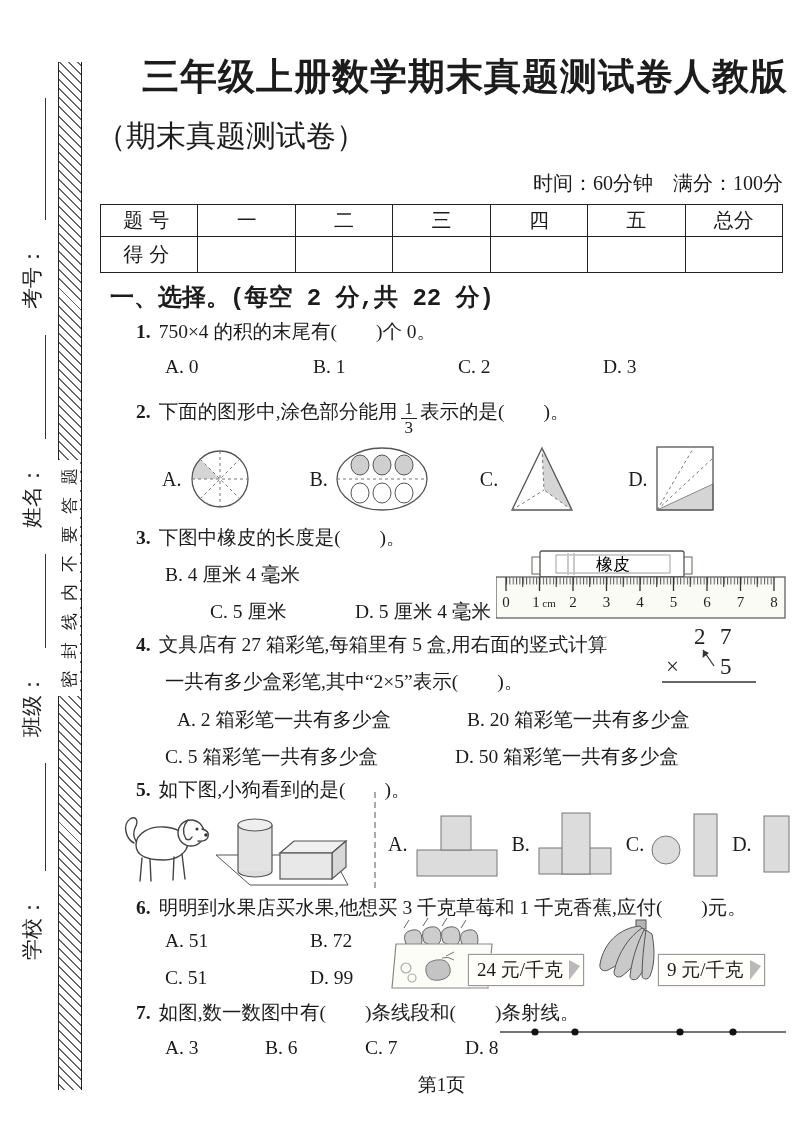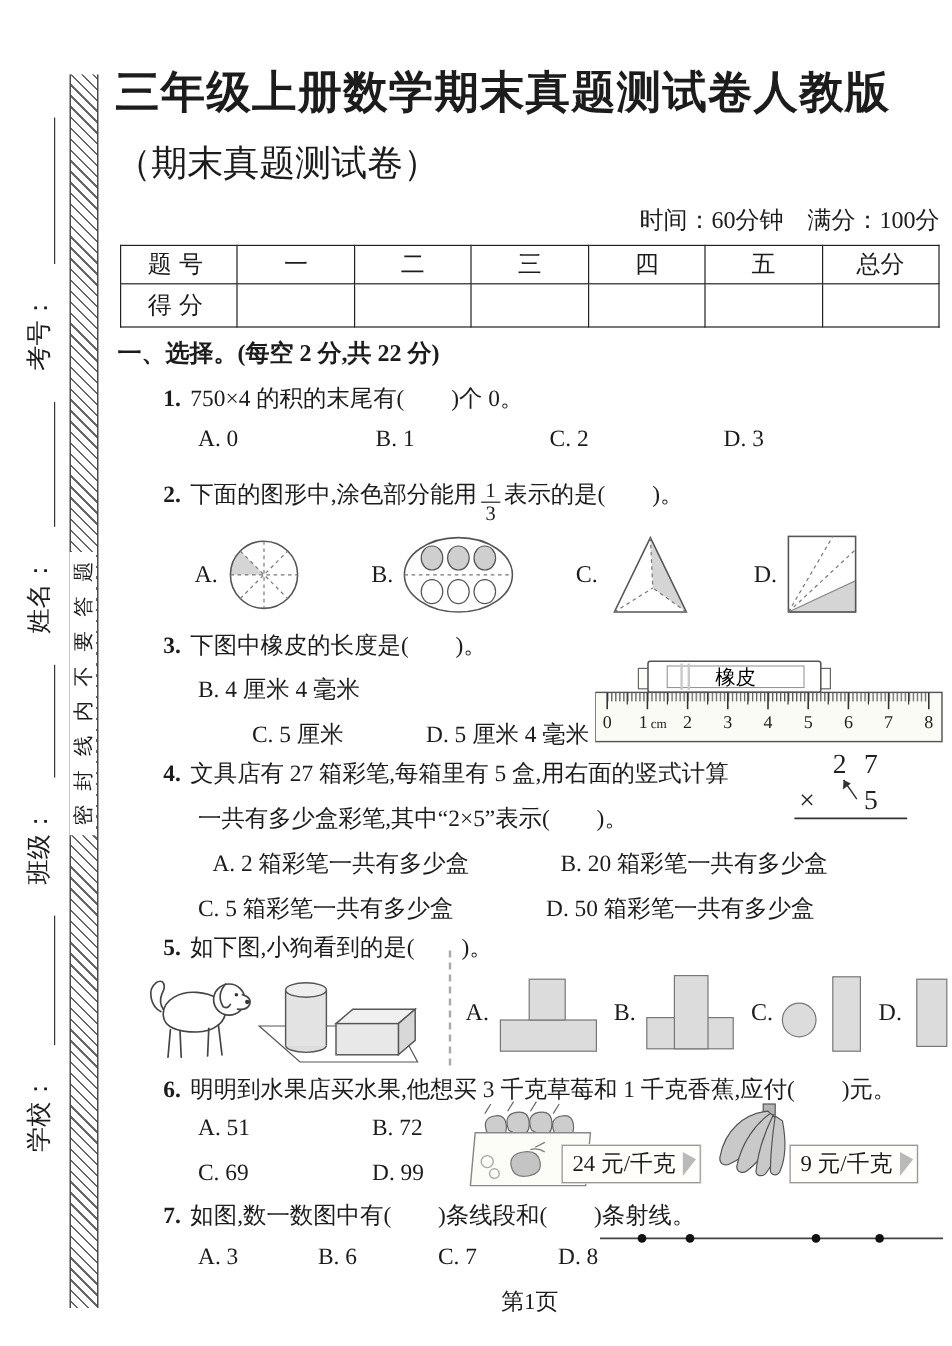--- a/index.html
+++ b/index.html
@@ -12,35 +12,35 @@
             display:flex;align-items:flex-end;gap:26px;white-space:nowrap;font-size:21px;}
   .side-rot .blank{display:inline-block;border-bottom:1.5px solid #333;height:24px;}
   .seal-band{position:absolute;left:58px;top:62px;width:22px;height:1028px;
              border-left:1.6px solid #222;border-right:1.6px solid #222;
              background:repeating-linear-gradient(45deg,#fff 0 3.2px,#666 3.2px 4.6px,#fff 4.6px 6.4px);}
   .seal-text{position:absolute;left:58px;top:460px;width:22px;padding:8px 0;background:#fff;
              display:flex;flex-direction:column;align-items:center;gap:12px;font-size:17px;}
   .seal-text span{display:block;transform:rotate(-90deg);line-height:1;}
 
   
-  .title{left:96px;top:52px;width:692px;text-align:left;font-size:37px;font-weight:bold;letter-spacing:1px;}
+  .title{left:96px;top:52px;width:692px;text-align:right;font-size:37px;font-weight:bold;letter-spacing:1px;}
   .subtitle{left:96px;top:116px;width:692px;font-size:30px;font-weight:normal;}
   .timeinfo{left:100px;top:170px;width:683px;text-align:right;font-size:20px;}
 
   
   table.score{position:absolute;left:100px;top:204px;width:683px;border-collapse:collapse;
               font-size:20px;text-align:center;table-layout:fixed;}
   table.score td{border:1.6px solid #222;padding:0;}
   table.score tr:nth-child(1) td{height:31px;margin-top:12px;}
   table.score tr:nth-child(2) td{height:35px;}
   td.lblcell{letter-spacing:6px;}
 
   
-  .sect{left:98px;top:281px;font-family:Liberation Serif, serif;
-        font-weight:bold;font-size:20px;}
+  .sect{left:110px;top:281px;font-family:Liberation Mono, monospace;
+        font-weight:bold;font-size:24px;}
   .qt{font-size:19.5px;white-space:nowrap;}
   .qn{font-weight:bold;margin-right:8px;}
   .optrow{display:flex;font-size:19.5px;}
   .frac{display:inline-block;vertical-align:-0.9em;text-align:center;font-size:17px;line-height:1.05;margin:0 3px;}
   .frac .nu{display:block;border-bottom:1.2px solid #222;padding:0 4px;}
   .figlbl{font-size:20px;margin-right:6px;}
   .figrow{display:flex;align-items:center;}
   .pricetag{position:absolute;border:1.2px solid #999;background:#fffefa;font-size:19px;
             padding:2px 20px 2px 8px;white-space:nowrap;box-shadow:0 0 0 0.5px #ddd;margin-top:16px;}
   .pricetag:after{content:"";position:absolute;right:3px;top:5px;border-left:11px solid #b9b9b9;
@@ -270,21 +270,21 @@
   </div>
 
   <div class="abs qt" style="left:136px;top:894px;">
     <span class="qn">6.</span><span>明明到水果店买水果,他想买 3 千克草莓和 1 千克香蕉,应付(　　)元。</span>
   </div>
   <div class="abs optrow" style="left:165px;top:930px;">
     <span style="width:145px">A. 51</span>
     <span>B. 72</span>
   </div>
   <div class="abs optrow" style="left:165px;top:967px;">
-    <span style="width:145px">C. 69</span>
+    <span style="width:145px">C. 51</span>
     <span>D. 99</span>
   </div>
   <svg class="abs" style="left:390px;top:912px;" width="110" height="80">
     <g fill="#cdcdcd" stroke="#666" stroke-width="1">
       <path d="M16,32 q-5,-12 6,-14 q10,-2 10,10 q0,8 -8,8 Z"></path>
       <path d="M34,30 q-5,-13 6,-15 q11,-2 11,10 q0,9 -9,9 Z"></path>
       <path d="M53,30 q-5,-13 6,-15 q11,-2 11,10 q0,9 -9,9 Z"></path>
       <path d="M72,32 q-5,-12 6,-14 q10,-2 10,10 q0,8 -8,8 Z"></path>
       <path d="M14,16 l5,-8 M33,14 l5,-8 M52,14 l5,-8 M71,16 l5,-8" fill="none"></path>
     </g>

